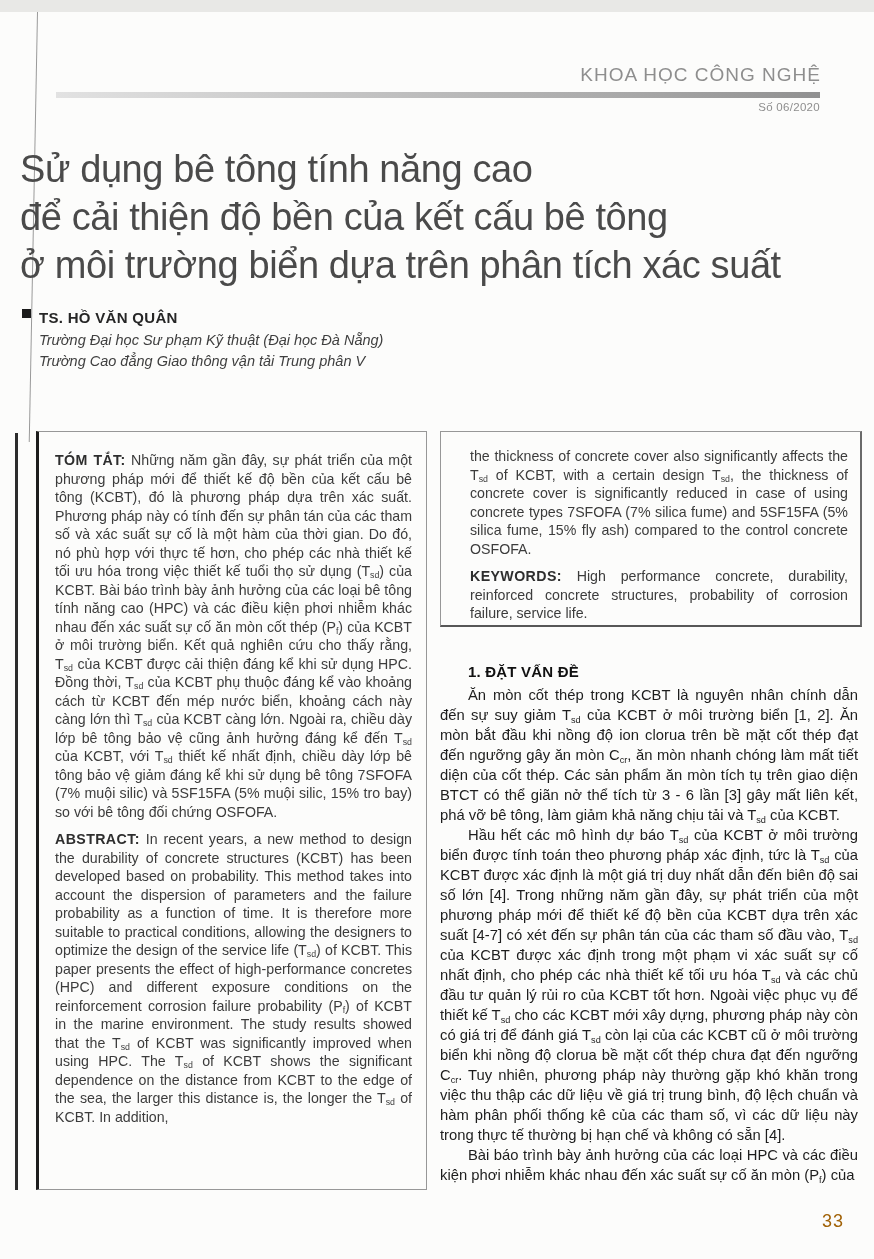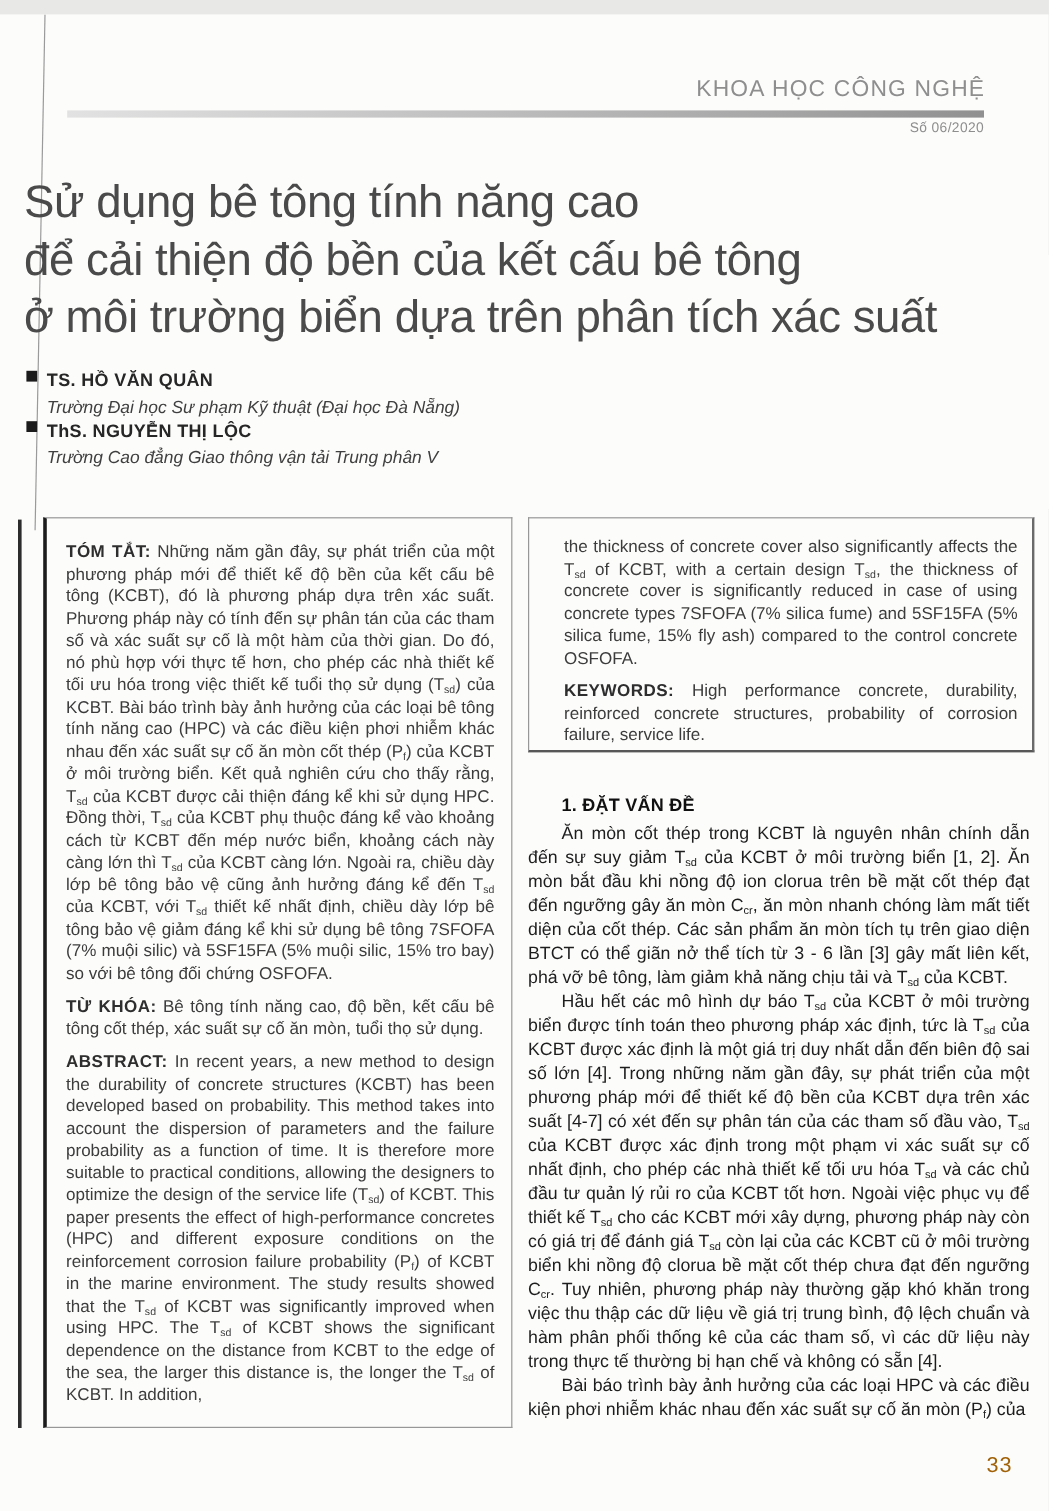--- a/index.html
+++ b/index.html
@@ -100,30 +100,25 @@
     <div>để cải thiện độ bền của kết cấu bê tông</div>
     <div>ở môi trường biển dựa trên phân tích xác suất</div>
   </div>
 
   <div class="authors">
     <div class="author-row">
       <span class="author-bullet"></span>
       <span class="author-name">TS. HỒ VĂN QUÂN</span>
     </div>
     <div class="author-affil">Trường Đại học Sư phạm Kỹ thuật (Đại học Đà Nẵng)</div>
-    <div class="author-row">
-      <span class="author-bullet"></span>
-      <span class="author-name">ThS. NGUYỄN THỊ LỘC</span>
-    </div>
     <div class="author-affil">Trường Cao đẳng Giao thông vận tải Trung phân V</div>
   </div>
 
   <div class="abs-box abs-box-left">
     <p><b>TÓM TẮT:</b> <span>Những năm gần đây, sự phát triển của một phương pháp mới để thiết kế độ bền của kết cấu bê tông (KCBT), đó là phương pháp dựa trên xác suất. Phương pháp này có tính đến sự phân tán của các tham số và xác suất sự cố là một hàm của thời gian. Do đó, nó phù hợp với thực tế hơn, cho phép các nhà thiết kế tối ưu hóa trong việc thiết kế tuổi thọ sử dụng (T<sub>sd</sub>) của KCBT. Bài báo trình bày ảnh hưởng của các loại bê tông tính năng cao (HPC) và các điều kiện phơi nhiễm khác nhau đến xác suất sự cố ăn mòn cốt thép (P<sub>f</sub>) của KCBT ở môi trường biển. Kết quả nghiên cứu cho thấy rằng, T<sub>sd</sub> của KCBT được cải thiện đáng kể khi sử dụng HPC. Đồng thời, T<sub>sd</sub> của KCBT phụ thuộc đáng kể vào khoảng cách từ KCBT đến mép nước biển, khoảng cách này càng lớn thì T<sub>sd</sub> của KCBT càng lớn. Ngoài ra, chiều dày lớp bê tông bảo vệ cũng ảnh hưởng đáng kể đến T<sub>sd</sub> của KCBT, với T<sub>sd</sub> thiết kế nhất định, chiều dày lớp bê tông bảo vệ giảm đáng kể khi sử dụng bê tông 7SFOFA (7% muội silic) và 5SF15FA (5% muội silic, 15% tro bay) so với bê tông đối chứng OSFOFA.</span></p>
-    <p><b>TỪ KHÓA:</b> <span>Bê tông tính năng cao, độ bền, kết cấu bê tông cốt thép, xác suất sự cố ăn mòn, tuổi thọ sử dụng.</span></p>
     <p><b>ABSTRACT:</b> <span>In recent years, a new method to design the durability of concrete structures (KCBT) has been developed based on probability. This method takes into account the dispersion of parameters and the failure probability as a function of time. It is therefore more suitable to practical conditions, allowing the designers to optimize the design of the service life (T<sub>sd</sub>) of KCBT. This paper presents the effect of high-performance concretes (HPC) and different exposure conditions on the reinforcement corrosion failure probability (P<sub>f</sub>) of KCBT in the marine environment. The study results showed that the T<sub>sd</sub> of KCBT was significantly improved when using HPC. The T<sub>sd</sub> of KCBT shows the significant dependence on the distance from KCBT to the edge of the sea, the larger this distance is, the longer the T<sub>sd</sub> of KCBT. In addition,</span></p>
   </div>
 
   <div class="abs-box abs-box-right">
     <p><span>the thickness of concrete cover also significantly affects the T<sub>sd</sub> of KCBT, with a certain design T<sub>sd</sub>, the thickness of concrete cover is significantly reduced in case of using concrete types 7SFOFA (7% silica fume) and 5SF15FA (5% silica fume, 15% fly ash) compared to the control concrete OSFOFA.</span></p>
     <p><b>KEYWORDS:</b> <span>High performance concrete, durability, reinforced concrete structures, probability of corrosion failure, service life.</span></p>
   </div>
 
   <div class="main-col">
     <h2 class="section-heading">1. ĐẶT VẤN ĐỀ</h2>

